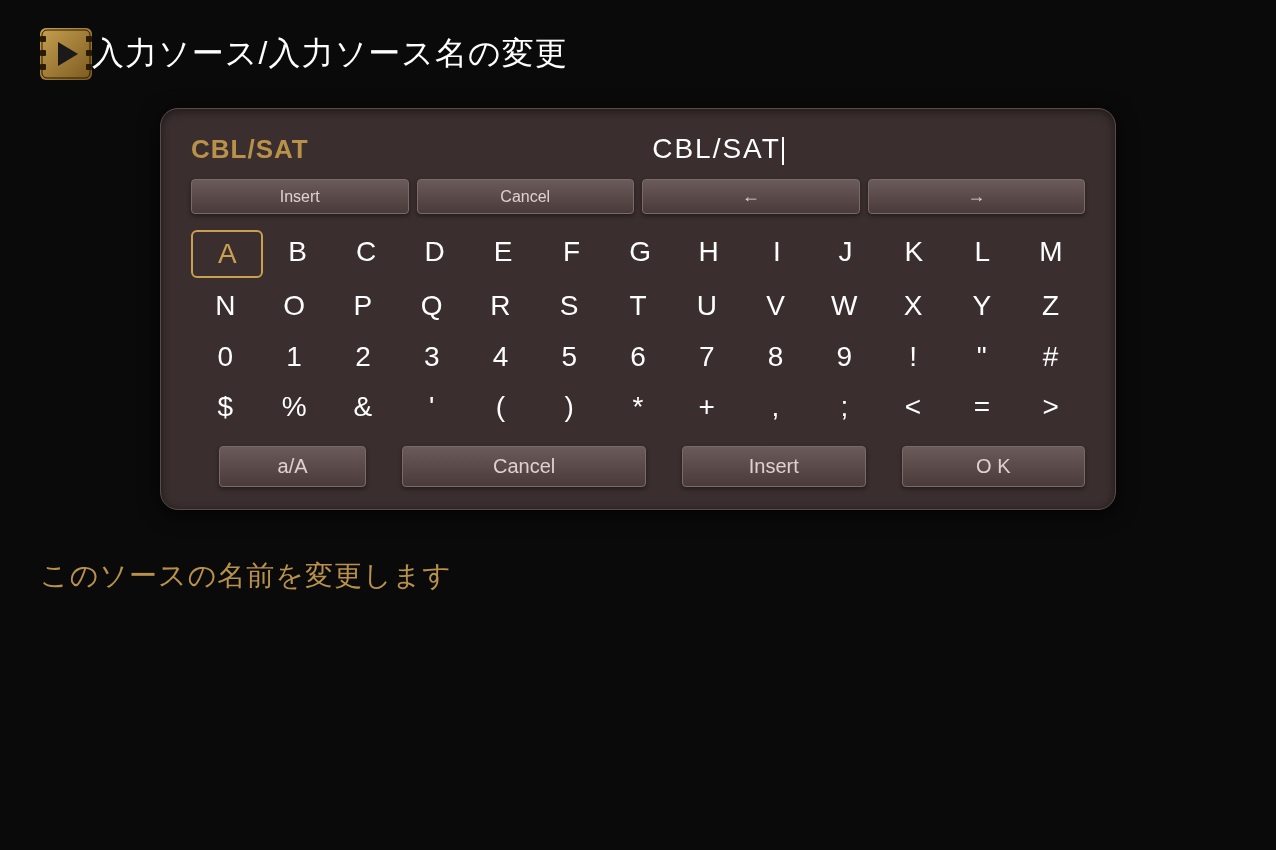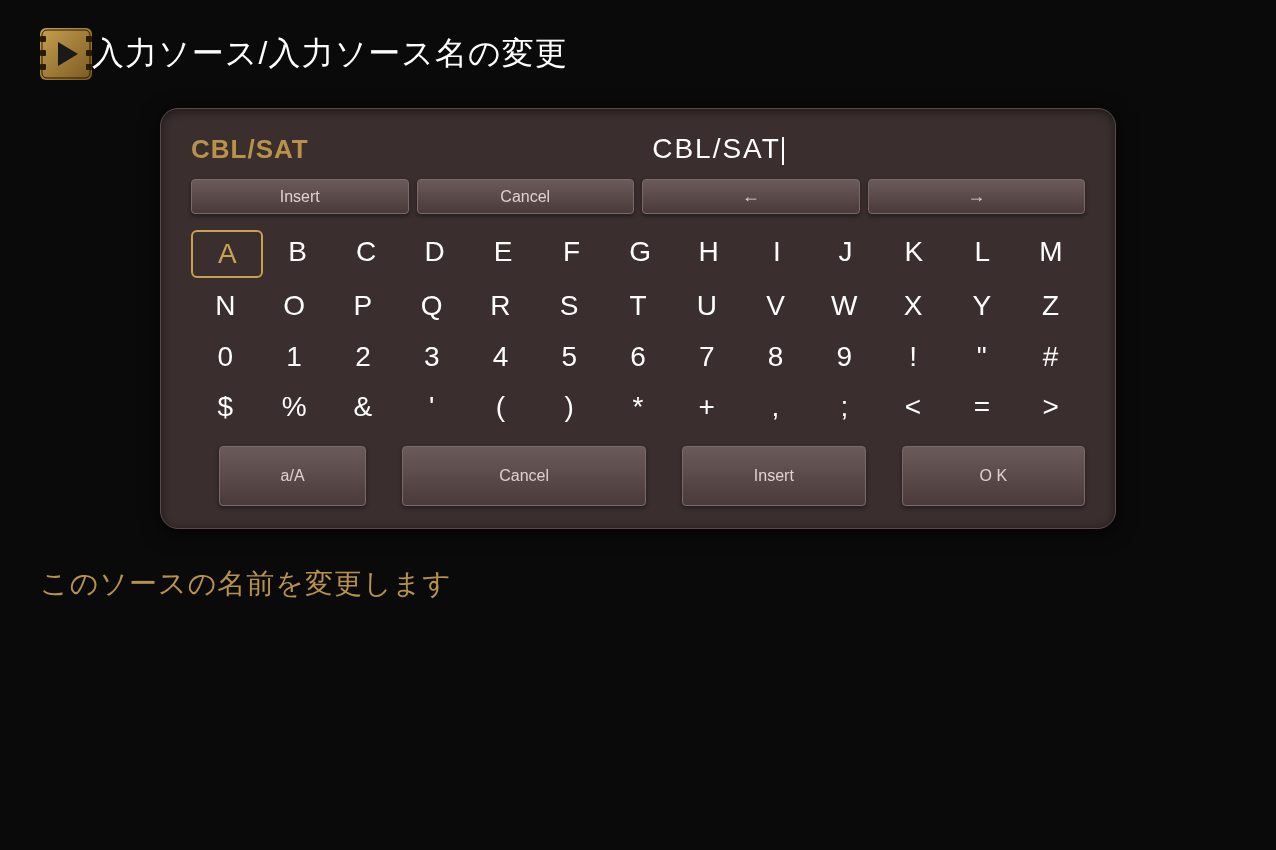--- a/index.html
+++ b/index.html
@@ -150,40 +150,40 @@
     .bottom-row {
       display: flex;
       gap: 8px;
     }
 
     .bottom-btn {
       background: linear-gradient(180deg, #6a5a5a 0%, #4a3a3a 100%);
       border: 1px solid #7a6a6a;
       border-radius: 4px;
       color: #e0d0d0;
-      font-size: 16px;
-      padding: 20px 0;
+      font-size: 20px;
+      padding: 8px 0;
       cursor: pointer;
       text-align: center;
       font-family: inherit;
       box-shadow: 0 2px 4px rgba(0,0,0,0.4);
       margin-left: 28px;
     }
 
     .btn-a-a { flex: 1.2; }
     .btn-space { flex: 2; }
     .btn-cancel { flex: 1.5; }
     .btn-ok { flex: 1.5; }
 
     
     .footer-text {
       color: #b8924a;
       font-size: 28px;
       font-weight: 300;
-      padding: 36px 40px;
+      padding: 47px 40px;
       letter-spacing: 1px;
     }
 
     
     .header-icon svg {
       width: 52px;
       height: 52px;
     }
   </style>
 </head>

